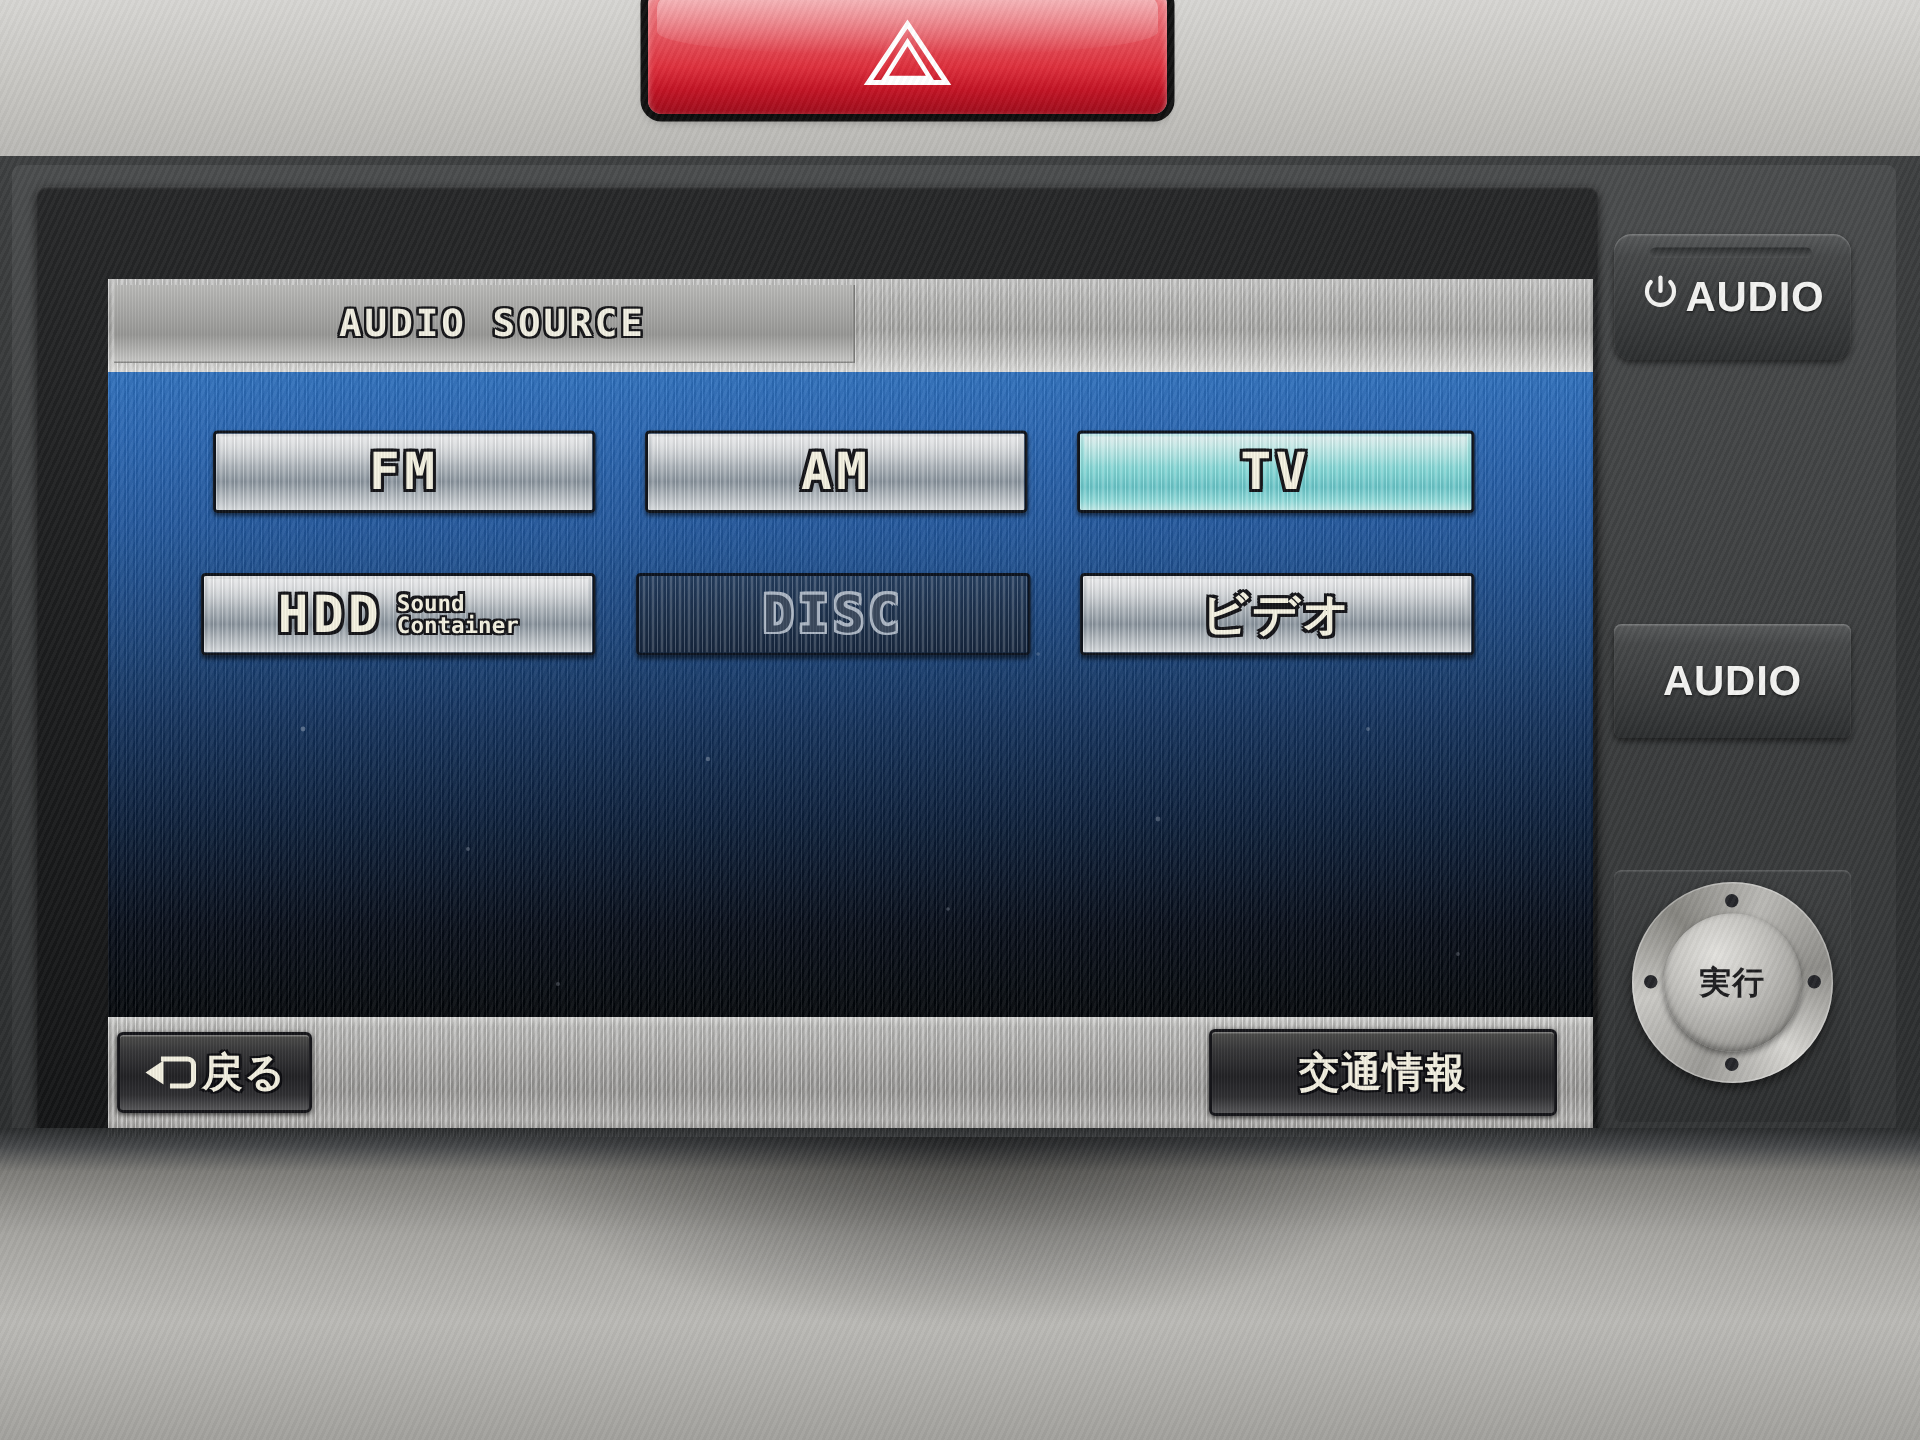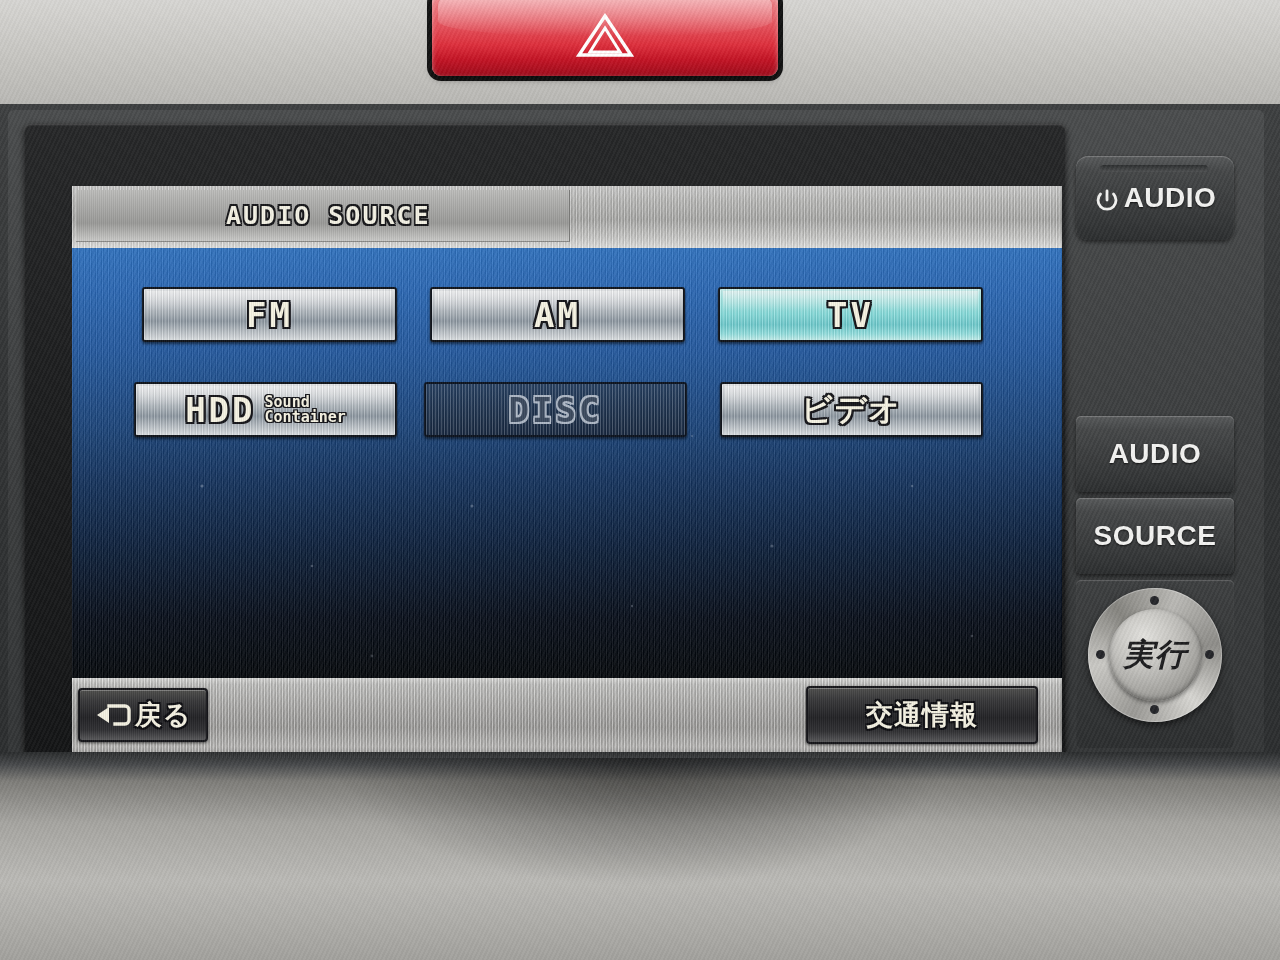--- a/index.html
+++ b/index.html
@@ -209,21 +209,21 @@
     position:absolute; left:0; width:158px;
     background:linear-gradient(180deg,#57595a 0%,#454748 18%,#3a3c3d 55%,#333536 80%,#2c2e2f 100%);
     border-radius:5px;
     box-shadow:inset 0 1px 1px rgba(255,255,255,.22), 0 2px 4px rgba(0,0,0,.55);
     display:flex; align-items:center; justify-content:center;
   }
   .hw-label{
     color:#f2f2f0; font-size:28px; font-weight:bold; letter-spacing:.5px;
     font-family:"Liberation Sans", sans-serif;
     text-shadow:0 1px 2px rgba(0,0,0,.75);
-    display:flex; align-items:flex-end; gap:4px;
+    display:flex; align-items:flex-start; gap:4px;
   }
   #btn-audio-power{ top:36px; height:84px; border-radius:12px; }
   #btn-audio-power::before{
     content:""; position:absolute; left:24px; top:9px; width:108px; height:7px;
     background:linear-gradient(180deg,#2c2e2f,#4d4f50); border-radius:4px;
   }
   #vol-pad{ top:140px; height:148px; border-radius:4px; flex-direction:column; gap:10px; }
   .tri-up,.tri-down{ width:0;height:0;border-left:15px solid transparent;border-right:15px solid transparent; }
   .tri-up{ border-bottom:17px solid #f2f2f0; }
   .tri-down{ border-top:17px solid #f2f2f0; }
@@ -242,21 +242,21 @@
     background:conic-gradient(from 20deg,#b9b8b4,#8d8c88,#d6d5d1,#9a9995,#c9c8c4,#85847f,#b9b8b4);
     box-shadow:0 3px 7px rgba(0,0,0,.6), inset 0 0 0 1px rgba(255,255,255,.3);
     display:flex; align-items:center; justify-content:center;
   }
   #knob-top{
     width:92px; height:92px; border-radius:50%;
     background:radial-gradient(circle at 38% 30%, #e2e1dd 0%, #c2c1bd 38%, #9e9d99 72%, #888783 100%);
     box-shadow:inset 0 -2px 5px rgba(0,0,0,.35), 0 2px 4px rgba(0,0,0,.45);
     display:flex; align-items:center; justify-content:center;
   }
-  #knob-text{ font-family:"DejaVu Sans", sans-serif; font-size:31px; font-weight:bold; color:#1d1d1f; letter-spacing:1px;font-style:italic; }
+  #knob-text{ font-family:"DejaVu Sans", sans-serif; font-size:21px; font-weight:bold; color:#1d1d1f; letter-spacing:1px; }
   .knob-dot{ position:absolute; width:9px;height:9px;border-radius:50%;background:#25262a; }
 
   #btn-eject{
     position:absolute; left:12px; top:644px; width:134px; height:72px;
     background:linear-gradient(180deg,#4c4e4f 0%,#3a3c3d 40%,#2e3031 100%);
     border-radius:8px 8px 4px 4px;
     box-shadow:inset 0 1px 1px rgba(255,255,255,.2), 0 2px 4px rgba(0,0,0,.5);
     display:flex; align-items:flex-start; justify-content:center; padding-top:8px;
   }
   #eject-glyph{ display:flex; flex-direction:column; align-items:center; gap:3px; }
@@ -441,23 +441,20 @@
             </svg>
             <span>AUDIO</span>
           </span>
         </div>
 
 
         <div class="hw" id="btn-audio">
           <span class="hw-label">AUDIO</span>
         </div>
 
-        <div class="hw" id="btn-source">
-          <span class="hw-label">SOURCE</span>
-        </div>
 
         <div id="knob-base">
           <div id="knob-ring">
             <div class="knob-dot" style="left:62px; top:8px;"></div>
             <div class="knob-dot" style="left:62px; bottom:8px;"></div>
             <div class="knob-dot" style="left:8px; top:62px;"></div>
             <div class="knob-dot" style="right:8px; top:62px;"></div>
             <div id="knob-top">
               <span id="knob-text">実行</span>
             </div>

